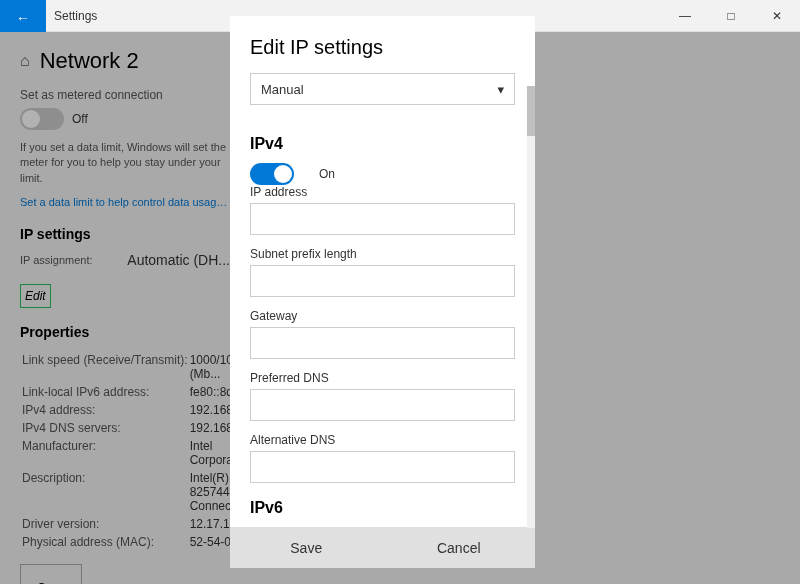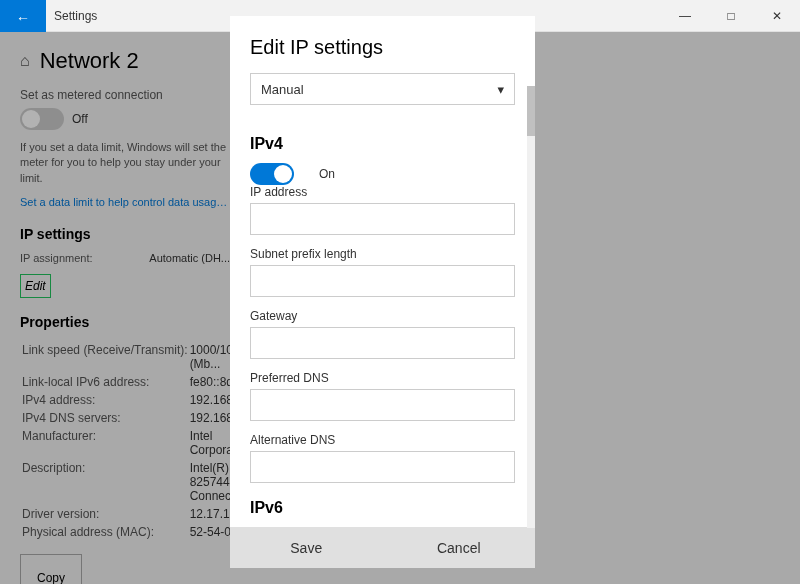--- a/index.html
+++ b/index.html
@@ -166,28 +166,28 @@
     .prop-table td:last-child {
       color: #333;
     }
     .ip-settings-section .section-title {
       margin-top: 10px;
     }
     .ip-assign-row {
       display: flex;
       align-items: center;
       justify-content: space-between;
-      margin-bottom: 6px;
+      margin-bottom: 12px;
     }
     .ip-assign-label {
       font-size: 11px;
       color: #555;
     }
     .ip-assign-val {
-      font-size: 11px;
+      font-size: 14px;
       color: #333;
     }
     .edit-btn {
       background: #f2f2f2;
       border: 1px solid #22c55e;
       padding: 4px 4px;
       font-size: 12px;
       cursor: pointer;
       margin-top: 4px;
       font-style: italic;

